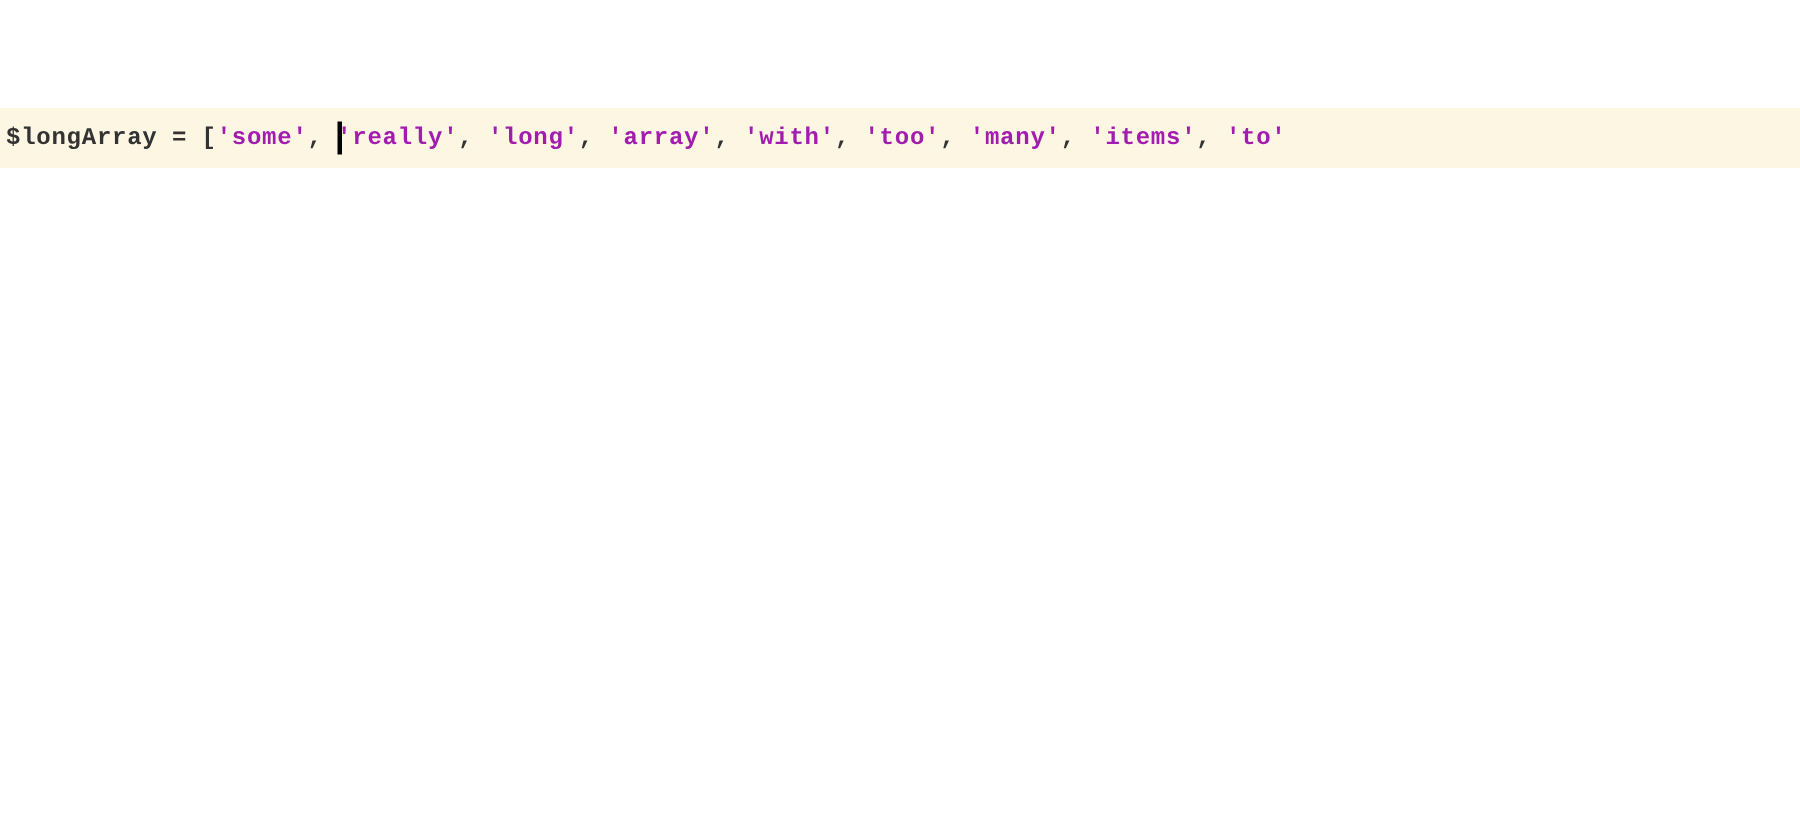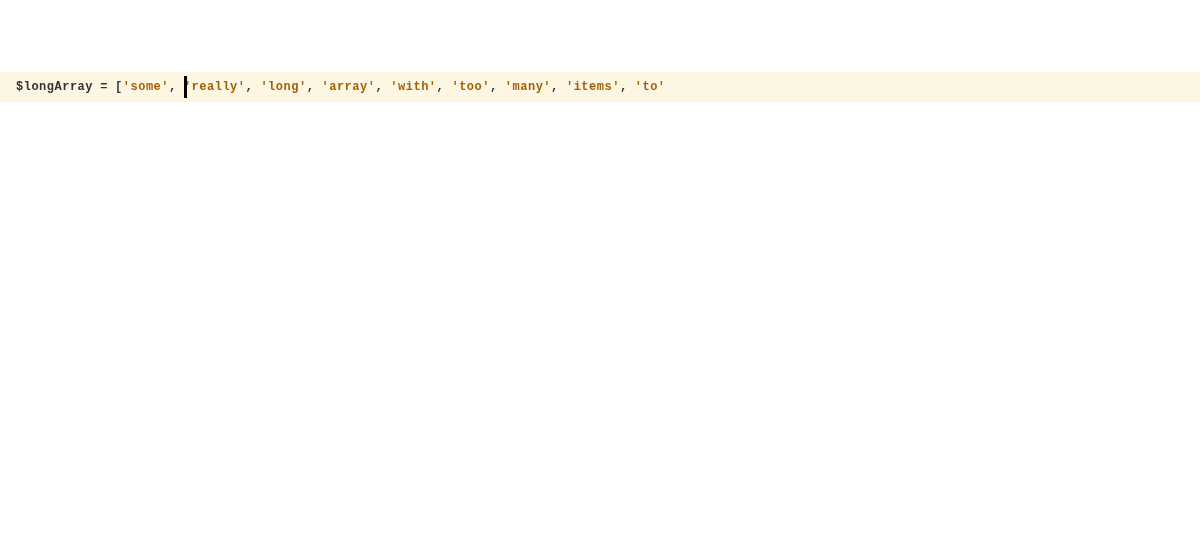--- a/index.html
+++ b/index.html
@@ -17,42 +17,42 @@
   .editor-container {
     width: 100%;
     height: 100%;
     position: relative;
   }
   .code-line {
     position: absolute;
     top: 72px;
     left: 0;
     right: 0;
-    height: 30px;
+    height: 40px;
     background: #fdf6e3;
     display: flex;
     align-items: center;
-    padding-left: 16px;
-    font-size: 12px;
+    padding-left: 4px;
+    font-size: 16px;
     font-weight: bold;
     letter-spacing: 0.5px;
     white-space: nowrap;
     overflow: hidden;
   }
   .tok-variable {
     color: #333333;
   }
   .tok-operator {
     color: #333333;
   }
   .tok-bracket {
     color: #333333;
   }
   .tok-string {
-    color: #a16207;
+    color: #a21caf;
   }
   .tok-punct {
     color: #333333;
   }
   .cursor {
     display: inline-block;
     width: 3px;
     height: 22px;
     background: #000000;
     vertical-align: middle;

